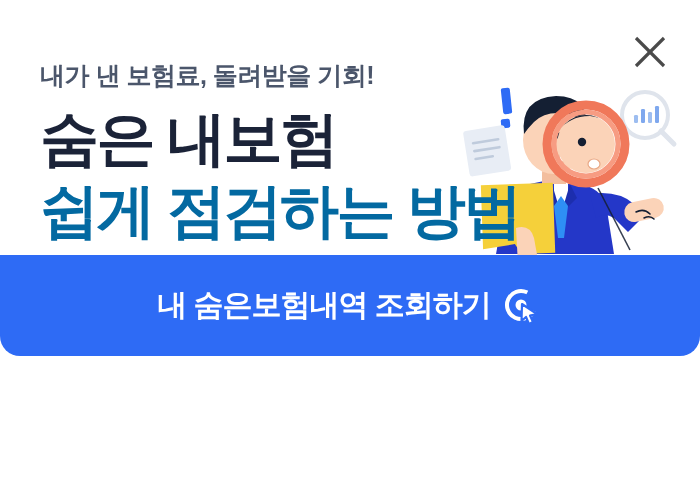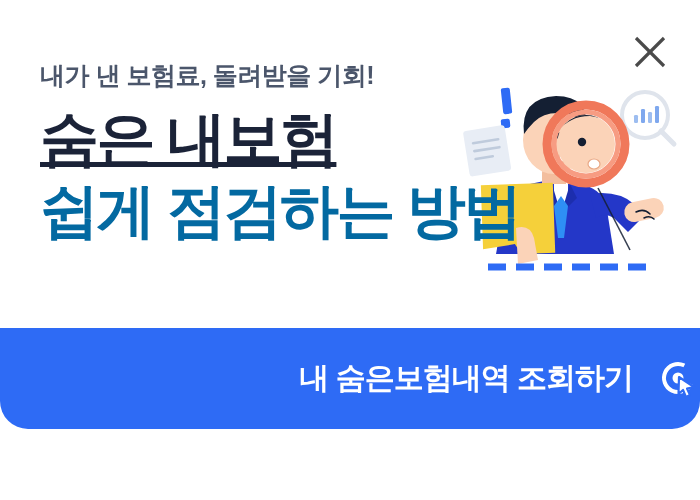--- a/index.html
+++ b/index.html
@@ -10,23 +10,23 @@
   body {
     width: 700px;
     height: 500px;
     font-family: "Liberation Sans", "DejaVu Sans", sans-serif;
     overflow: hidden;
   }
 
   #banner {
     position: relative;
     width: 700px;
-    height: 429px;
+    height: 356px;
     background: #ffffff;
-    border-radius: 28px;
+    border-radius: 8px;
     overflow: hidden;
     box-sizing: border-box;
   }
 
   
   #close-btn {
     position: absolute;
     top: 30px;
     right: 28px;
     width: 44px;
@@ -53,21 +53,21 @@
     margin: 0 0 18px 0;
   }
   .headline {
     font-size: 59px;
     font-weight: 900;
     letter-spacing: -2.5px;
     line-height: 1.08;
     white-space: nowrap;
     margin: 0;
   }
-  .headline-1 { color: #1B2338; text-decoration: underline; }
+  .headline-1 { color: #1B2338; }
   .headline-2 { color: #0369a1; margin-top: 8px; }
 
   
   #illustration {
     position: absolute;
     right: 2px;
     top: 78px;
     width: 240px;
     height: 200px;
     z-index: 10;
@@ -79,22 +79,22 @@
     position: absolute;
     left: 0;
     right: 0;
     bottom: 0;
     height: 101px;
     background: #2E6BF5;
     border-bottom-left-radius: 20px;
     border-bottom-right-radius: 20px;
     display: flex;
     align-items: center;
-    justify-content: flex-end;
-    gap: 27px;
+    justify-content: center;
+    gap: 12px;
     cursor: pointer;
     z-index: 25;
   }
   #cta-label {
     font-size: 30px;
     font-weight: 800;
     color: #ffffff;
     letter-spacing: -1px;
     white-space: nowrap;
   }

